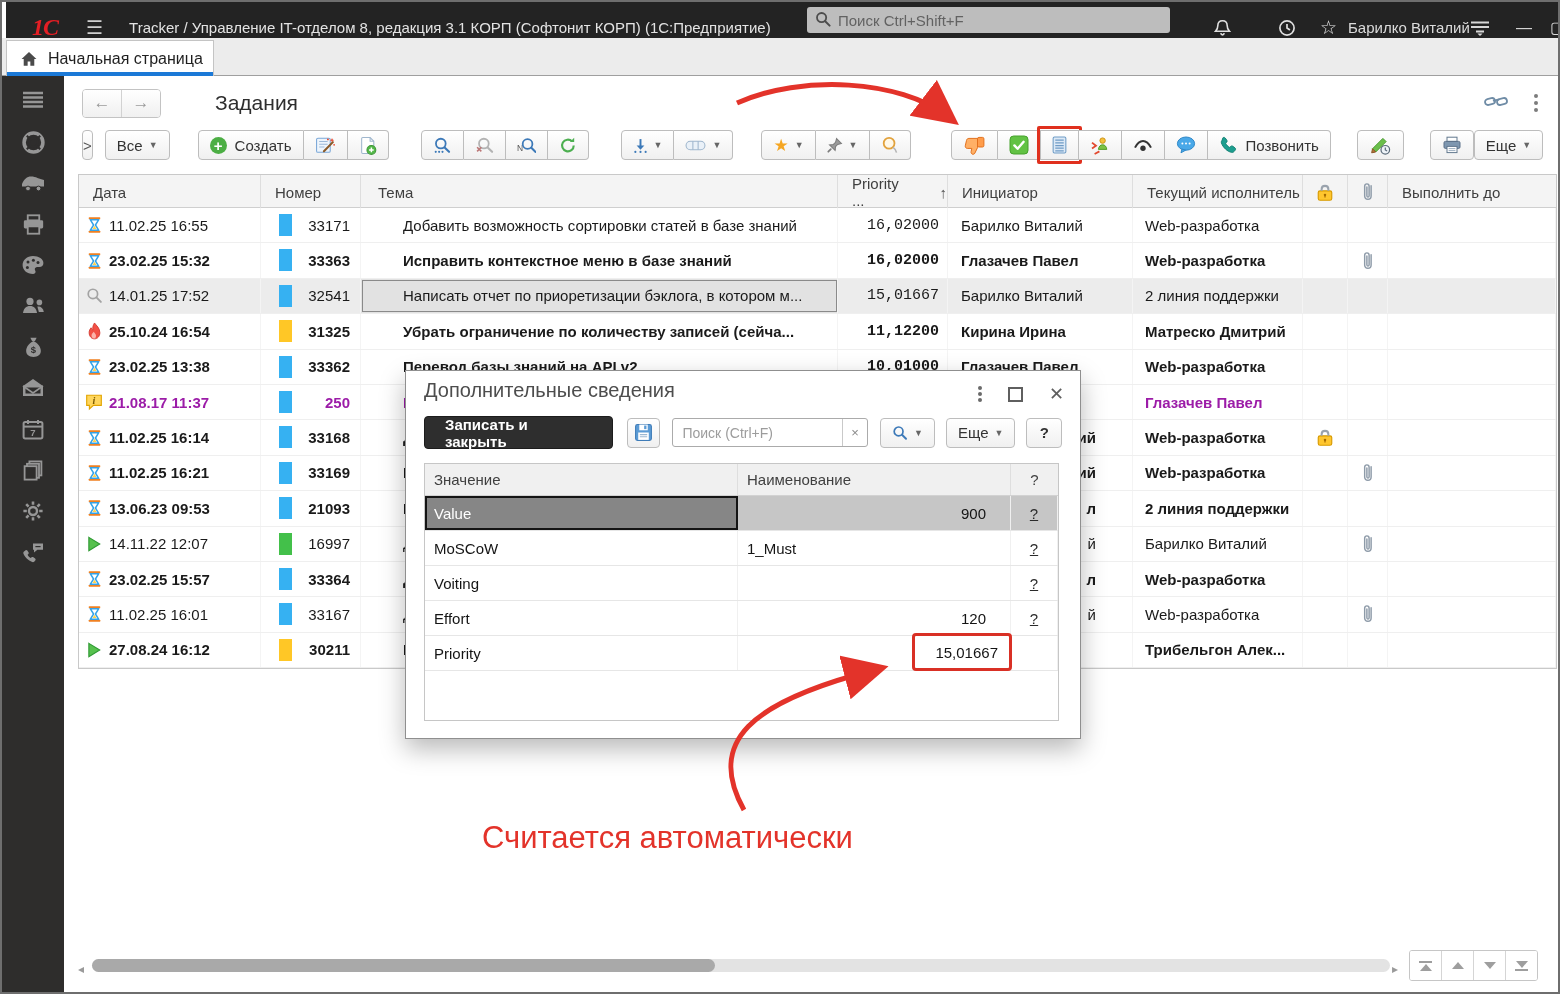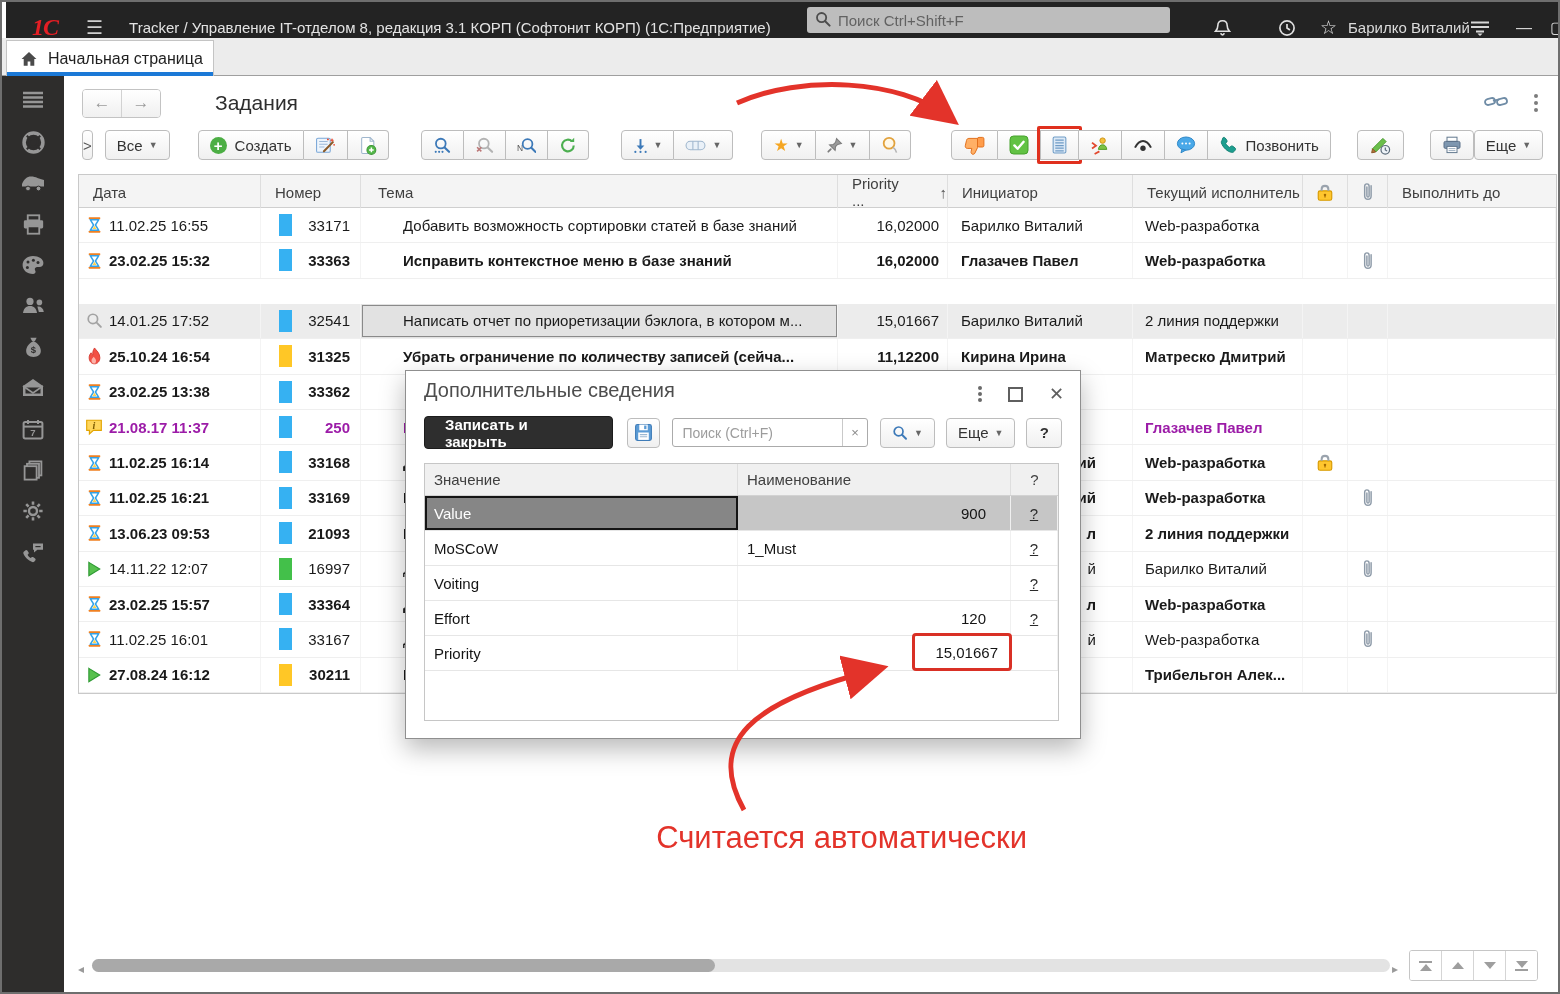--- a/index.html
+++ b/index.html
@@ -51,28 +51,28 @@
   .ghead .c-topic{padding-left:17px;}
   .ghead .c-pri{justify-content:flex-end;gap:28px;}
   .ghead .c-ico{justify-content:center;padding-left:0;}
   .row{display:grid;grid-template-columns:24px 158px 100px 477px 110px 185px 170px 45px 40px 168px;height:34.4px;border-bottom:1px solid #efefef;font-size:15px;color:#1a1a1a;background:#fff;}
   .row>div{display:flex;align-items:center;box-sizing:border-box;border-right:1px solid #f4f4f4;overflow:hidden;white-space:nowrap;}
   .row .c-ico{justify-content:center;border-right:none;padding-left:6px;}
   .row .c-date{padding-left:6px;}
   .row .c-num{padding:0 10px 0 18px;justify-content:flex-end;position:relative;}
   .row .bar{position:absolute;left:18px;top:6px;width:13px;height:22px;}
   .row .c-topic{padding-left:42px;}
-  .row .c-pri{justify-content:flex-end;padding-right:8px;}
+  .row .c-pri{justify-content:flex-end;padding-right:8px;font-family:Liberation Mono, monospace;}
   .row .c-init{padding-left:13px;}
   .row .c-init.frag{justify-content:flex-end;padding-right:36px;}
   .row .c-exec{padding-left:12px;}
   .row .c-lock,.row .c-clip{justify-content:center;}
   .row.b{font-weight:bold;}
   .row.purple{color:#9c1ca8;font-weight:bold;}
-  .row.sel{background:#ececec;margin-top:25px;}
+  .row.sel{background:#ececec;}
   .row.sel .selcell{background:#e2e2e2;outline:1px solid #8a8a8a;outline-offset:-2px;}
   
   .dialog{position:absolute;left:403px;top:368px;width:676px;height:369px;background:#fff;border:1px solid #8f8f8f;box-sizing:border-box;box-shadow:0 10px 24px rgba(0,0,0,.28);padding-left:41px;}
   .dtitle{position:absolute;left:18px;top:8px;font-size:20px;color:#4d4d4d;}
   .dwin{position:absolute;top:12px;right:16px;display:flex;gap:26px;align-items:center;color:#5f5f5f;}
   .dwin .sq{width:11px;height:11px;border:2px solid #5f5f5f;display:inline-block;}
   .dwin .x{font-size:18px;}
   .dtoolbar{position:absolute;left:18px;top:46px;right:18px;height:31px;display:flex;align-items:center;}
   .btn-dark{background:#2e2e2e;color:#fff;border:1px solid #1c1c1c;border-radius:4px;height:31px;display:inline-flex;align-items:center;padding:0 20px;font-size:15px;font-weight:bold;}
   .dsearch{display:flex;align-items:center;height:29px;border:1px solid #ababab;border-radius:3px;width:198px;box-sizing:border-box;color:#9c9c9c;font-size:14px;}
@@ -85,21 +85,21 @@
   .drow{display:grid;grid-template-columns:313px 273px 47px;height:34px;border-bottom:1px solid #e6e6e6;font-size:15px;color:#141414;}
   .drow>div{display:flex;align-items:center;box-sizing:border-box;padding-left:9px;border-right:1px solid #f0f0f0;}
   .drow .v{justify-content:flex-end;padding-right:24px;position:relative;}
   .drow .v.left{justify-content:flex-start;padding-right:0;}
   .drow .q{justify-content:center;padding-left:0;}
   .drow .q span{text-decoration:underline;color:#2b2b2b;}
   .drow.selrow{background:#c6c6c6;}
   .drow.selrow .n{background:#868686;color:#fff;outline:2px solid #141414;outline-offset:-2px;}
   .redbox{position:absolute;right:-2px;top:-3px;width:100px;height:38px;border:3px solid #d93025;border-radius:4px;box-sizing:border-box;display:flex;align-items:center;justify-content:flex-end;padding-right:11px;background:#fff;}
   
-  .anno{position:absolute;left:480px;top:818px;width:545px;text-align:right;font-size:31px;color:#e3332a;font-weight:500;}
+  .anno{position:absolute;left:480px;top:818px;width:545px;text-align:left;font-size:31px;color:#e3332a;font-weight:500;}
   .arrows{position:absolute;left:0;top:0;width:1560px;height:994px;pointer-events:none;}
   
   .hscroll{position:absolute;left:14px;top:878px;right:20px;height:30px;}
   .hs-arrow{position:absolute;top:8px;color:#9a9a9a;font-size:12px;}
   .hs-track{position:absolute;left:14px;right:148px;top:5px;height:13px;background:#e3e3e3;border-radius:7px;}
   .hs-thumb{position:absolute;left:0;top:0;height:13px;width:48%;background:#a9a9a9;border-radius:7px;}
   .endbtns{position:absolute;right:0;top:-4px;display:flex;border:1px solid #c6c6c6;border-radius:3px;overflow:hidden;}
   .endbtns .eb{width:31px;height:29px;background:#fff;display:flex;align-items:center;justify-content:center;flex-direction:column;gap:1px;}
   .endbtns .eb+.eb{border-left:1px solid #d5d5d5;}
   .tri-up{width:0;height:0;border-left:6px solid transparent;border-right:6px solid transparent;border-bottom:7px solid #9e9e9e;}
@@ -559,20 +559,21 @@
             <div class="c-ico">
               <svg width="17" height="18" viewBox="0 0 16 16">
                 <rect x="2.6" y=".6" width="10.8" height="2.1" rx=".6" fill="#f08021"></rect>
                 <rect x="2.6" y="13.3" width="10.8" height="2.1" rx=".6" fill="#f08021"></rect>
                 <path d="M4 3h8L8.9 8 12 13H4l3.1-5z" fill="#fff" stroke="#35a3e8" stroke-width="1.4" stroke-linejoin="round"></path>
                 <path d="M6.1 11.7h3.8L8 8.7z" fill="#ffd24a"></path>
               </svg>
             </div>
             <div class="c-date">23.02.25 13:38</div>
             <div class="c-num"><span class="bar" style="background:#36b1f2"></span>33362</div>
+            <div class="c-topic">Перевод базы знаний на API v2</div>
             <div class="c-pri">10,01000</div>
             <div class="c-init">Глазачев Павел</div>
             <div class="c-exec">Web-разработка</div>
             <div class="c-lock"></div>
             <div class="c-clip"></div>
             <div class="c-due"></div>
           </div>
           <div class="row b purple">
             <div class="c-ico">
               <svg width="18" height="17" viewBox="0 0 16 15">

